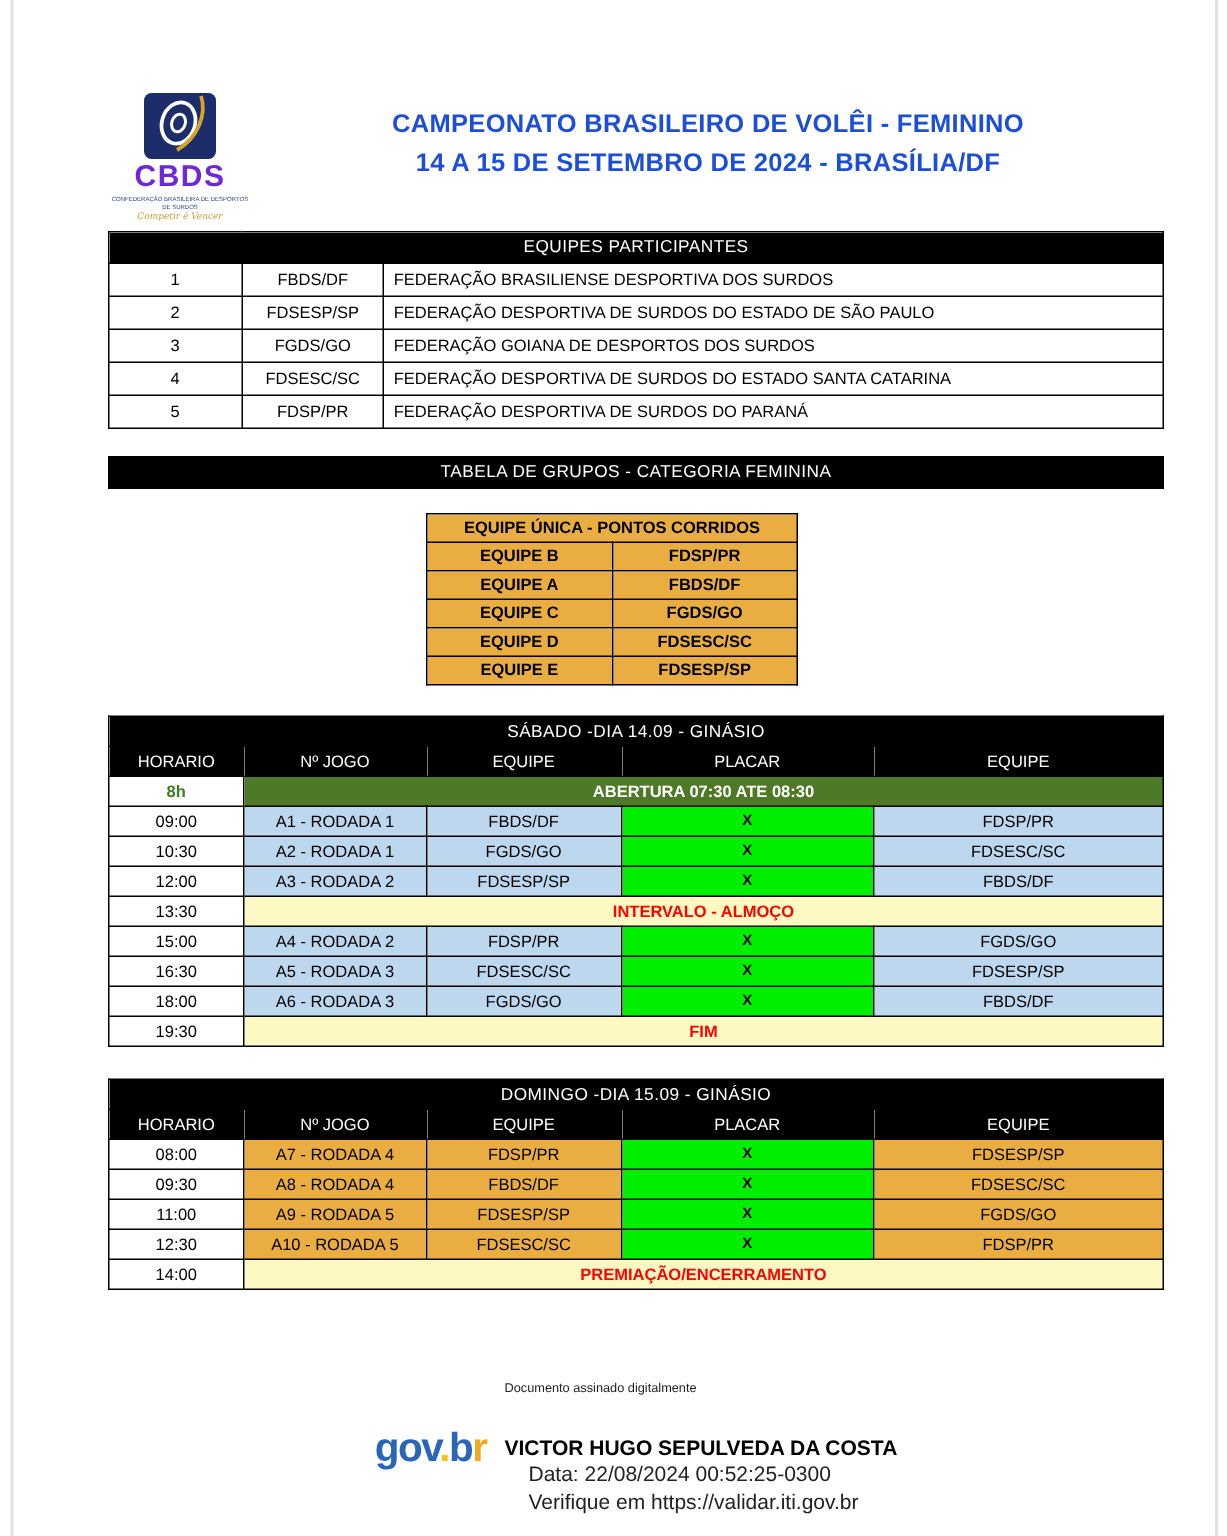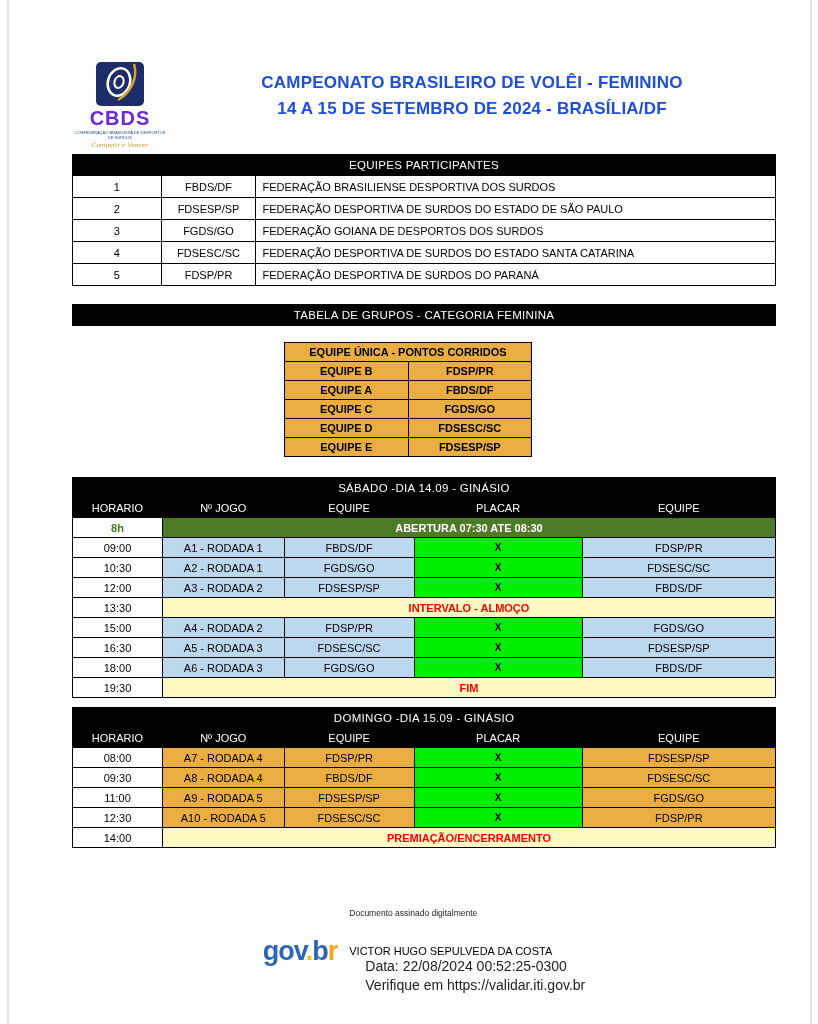--- a/index.html
+++ b/index.html
@@ -38,40 +38,40 @@
   
   .section-bar { margin-top:18px; height:22px; line-height:22px; background:#000; color:#fff;
                  text-align:center; font-size:11.5px; letter-spacing:0.3px; }
 
   
   .groups { margin-top:16px; margin-left:212px; width:248px; }
   .groups td, .groups th { height:19px; background:#e9ad41; font-weight:bold; font-size:11px; }
 
   
   .sched { margin-top:20px; }
-  .sched.sunday { margin-top:9px; }
+  .sched.sunday { margin-top:21px; }
   .sched td, .sched th { height:20px; }
   .sched th.colhead { background:#000; color:#fff; font-weight:normal; font-size:11px; }
   .time { background:#fff; }
   .open-time { color:#3f7e20; font-weight:bold; }
   .opening { background:#4e7a27; color:#fff; font-weight:bold; }
   .cell-blue { background:#bdd7ee; }
   .cell-gold { background:#e9ad41; }
   .placar { background:#00ef00; font-weight:bold; font-size:10px; }
   .break-cell { background:#fef9c3; color:#ff0000; font-weight:bold; }
 
   
   .footer { margin-top:60px; display:flex; justify-content:center; align-items:center; gap:12px; }
   .govbr-logo { font-size:27px; font-weight:bold; letter-spacing:-1px; line-height:1; }
   .govbr-logo .c-blue { color:#2a65b8; }
   .govbr-logo .c-yellow { color:#f6c21c; }
   .govbr-logo .c-orange { color:#f0a91e; }
   .sign-block { text-align:left; color:#222; }
   .sign-line1 { font-size:8.5px; margin-bottom:4px; }
-  .sign-name { font-size:11px; font-weight:normal; color:#000;margin-top:27px; }
+  .sign-name { font-size:14px; font-weight:bold; color:#000;margin-top:27px; }
   .sign-date, .sign-verify { font-size:14px; line-height:1.35;padding-left:16px; }
 </style>
 </head>
 <body>
 
 <div class="page">
   <div class="scan-edge left"></div>
   <div class="scan-edge right"></div>
 
   <div class="doc-header">

